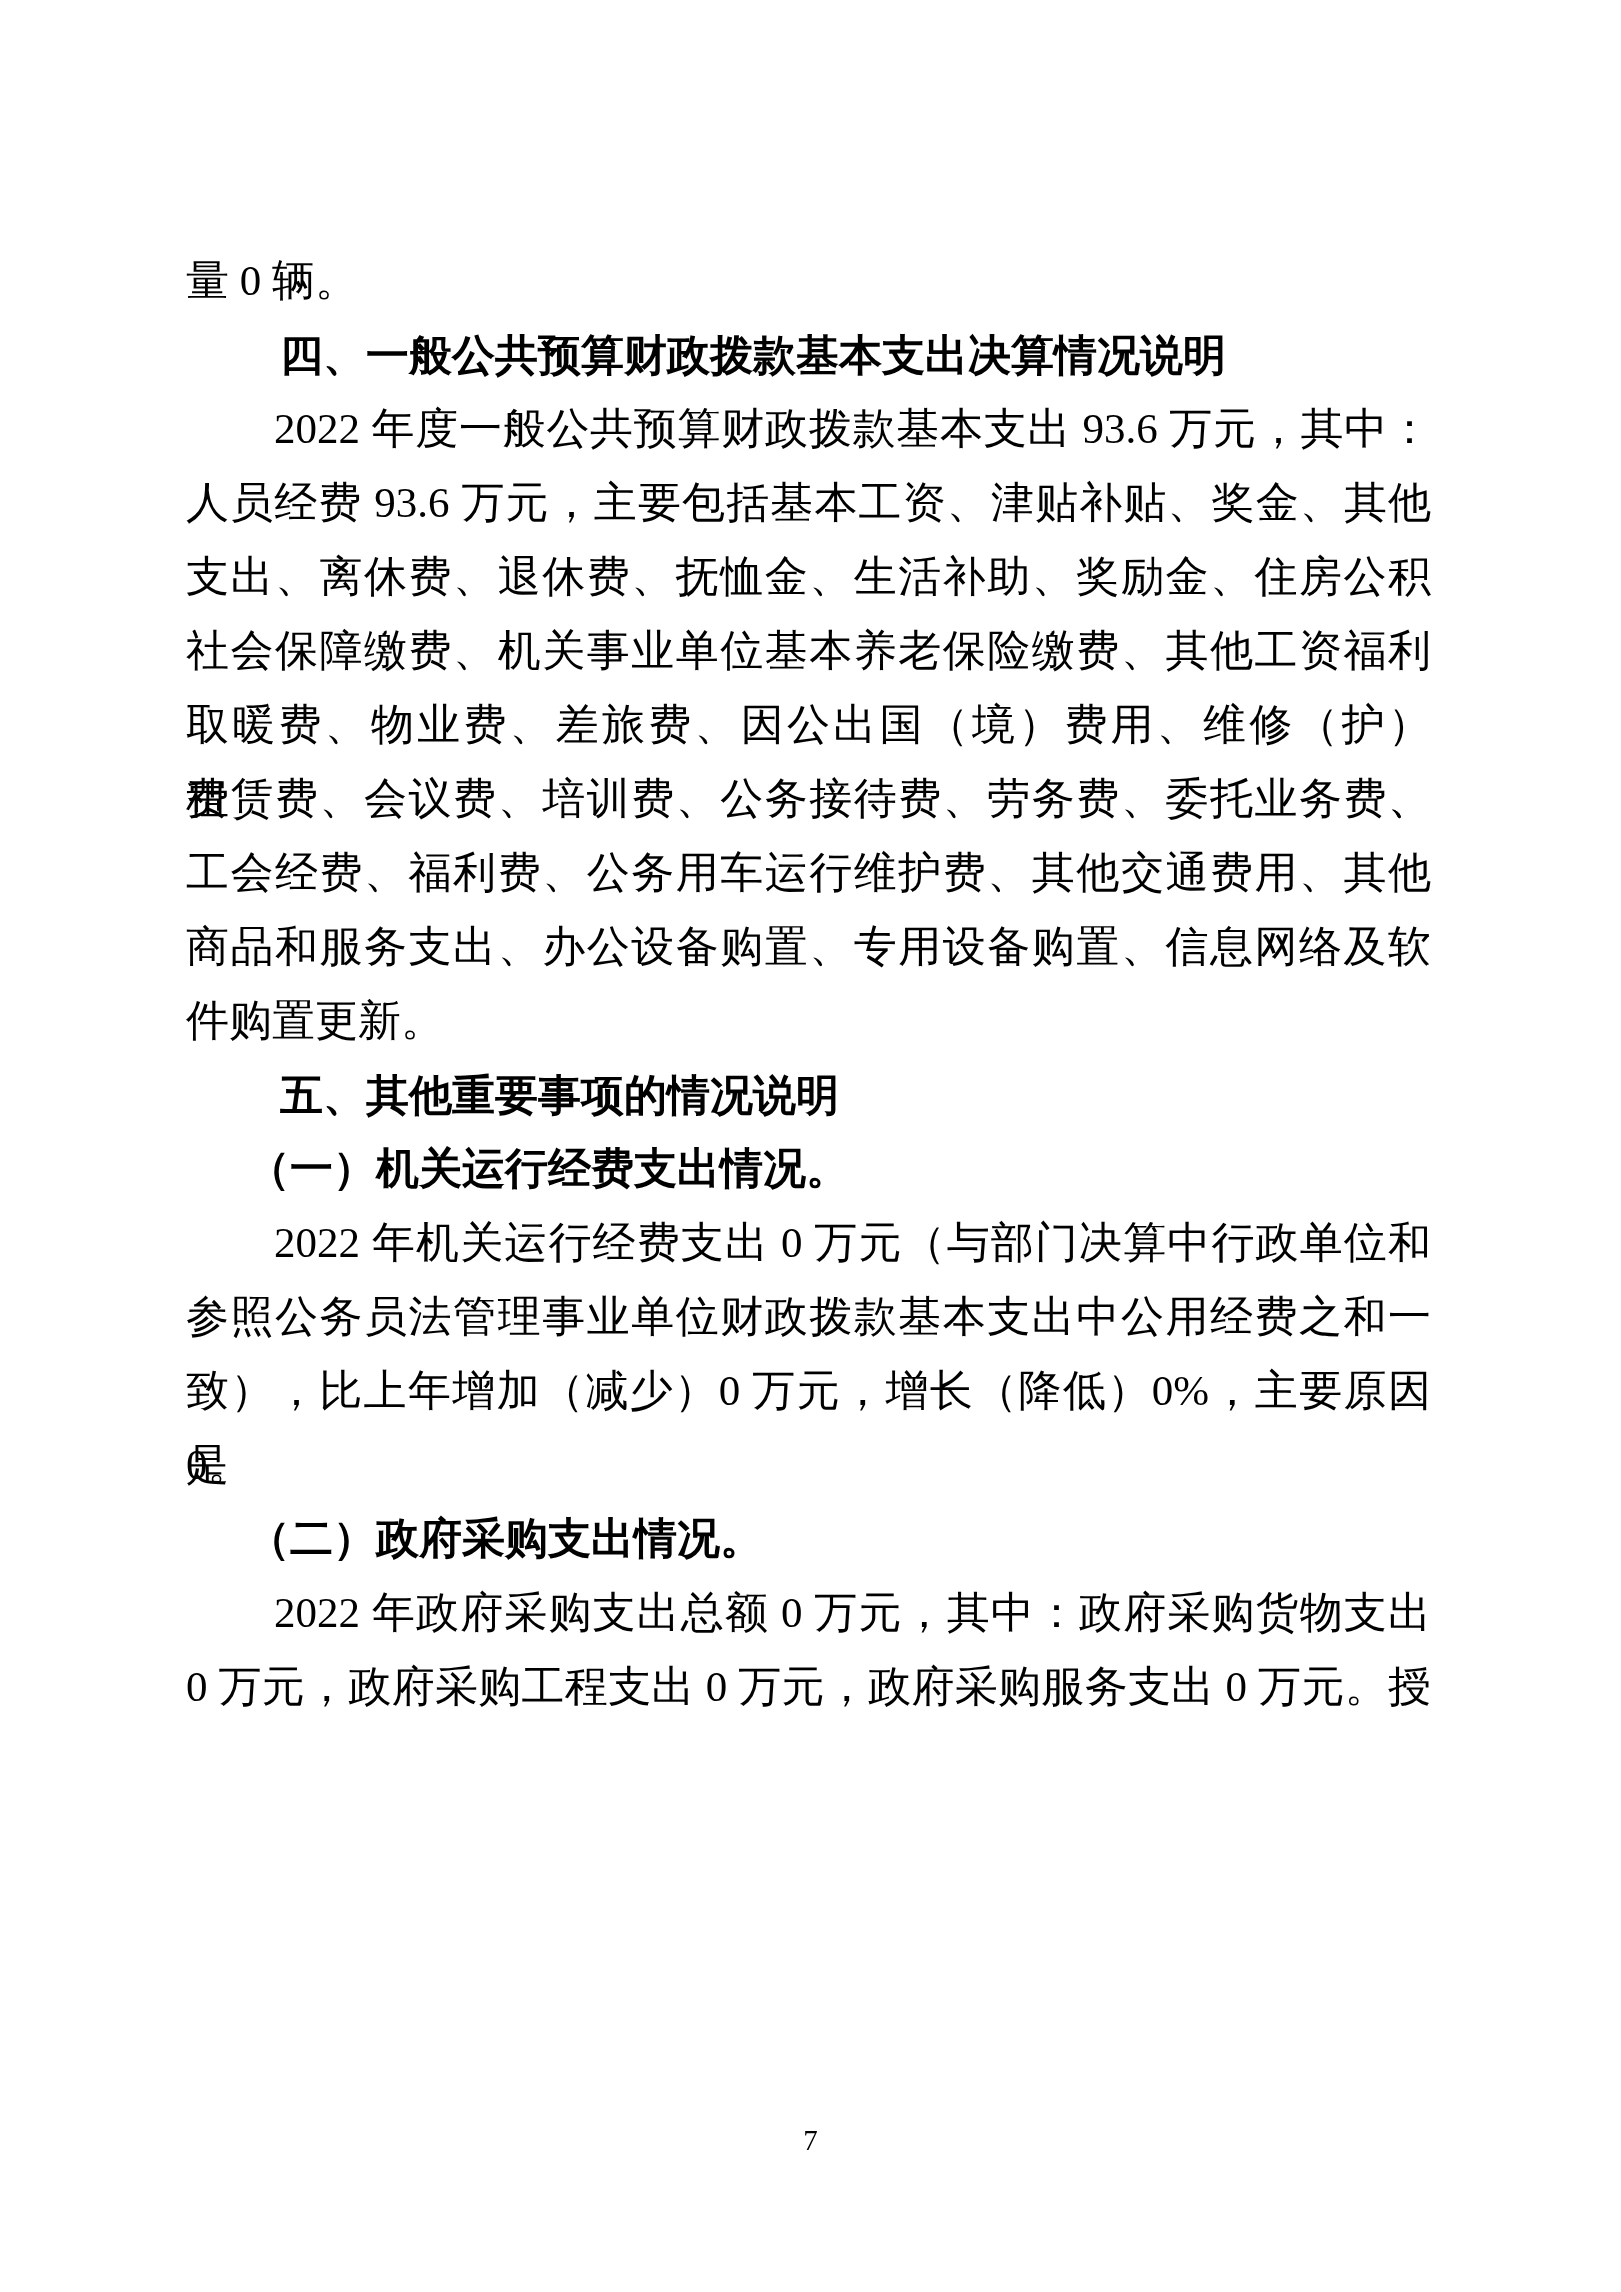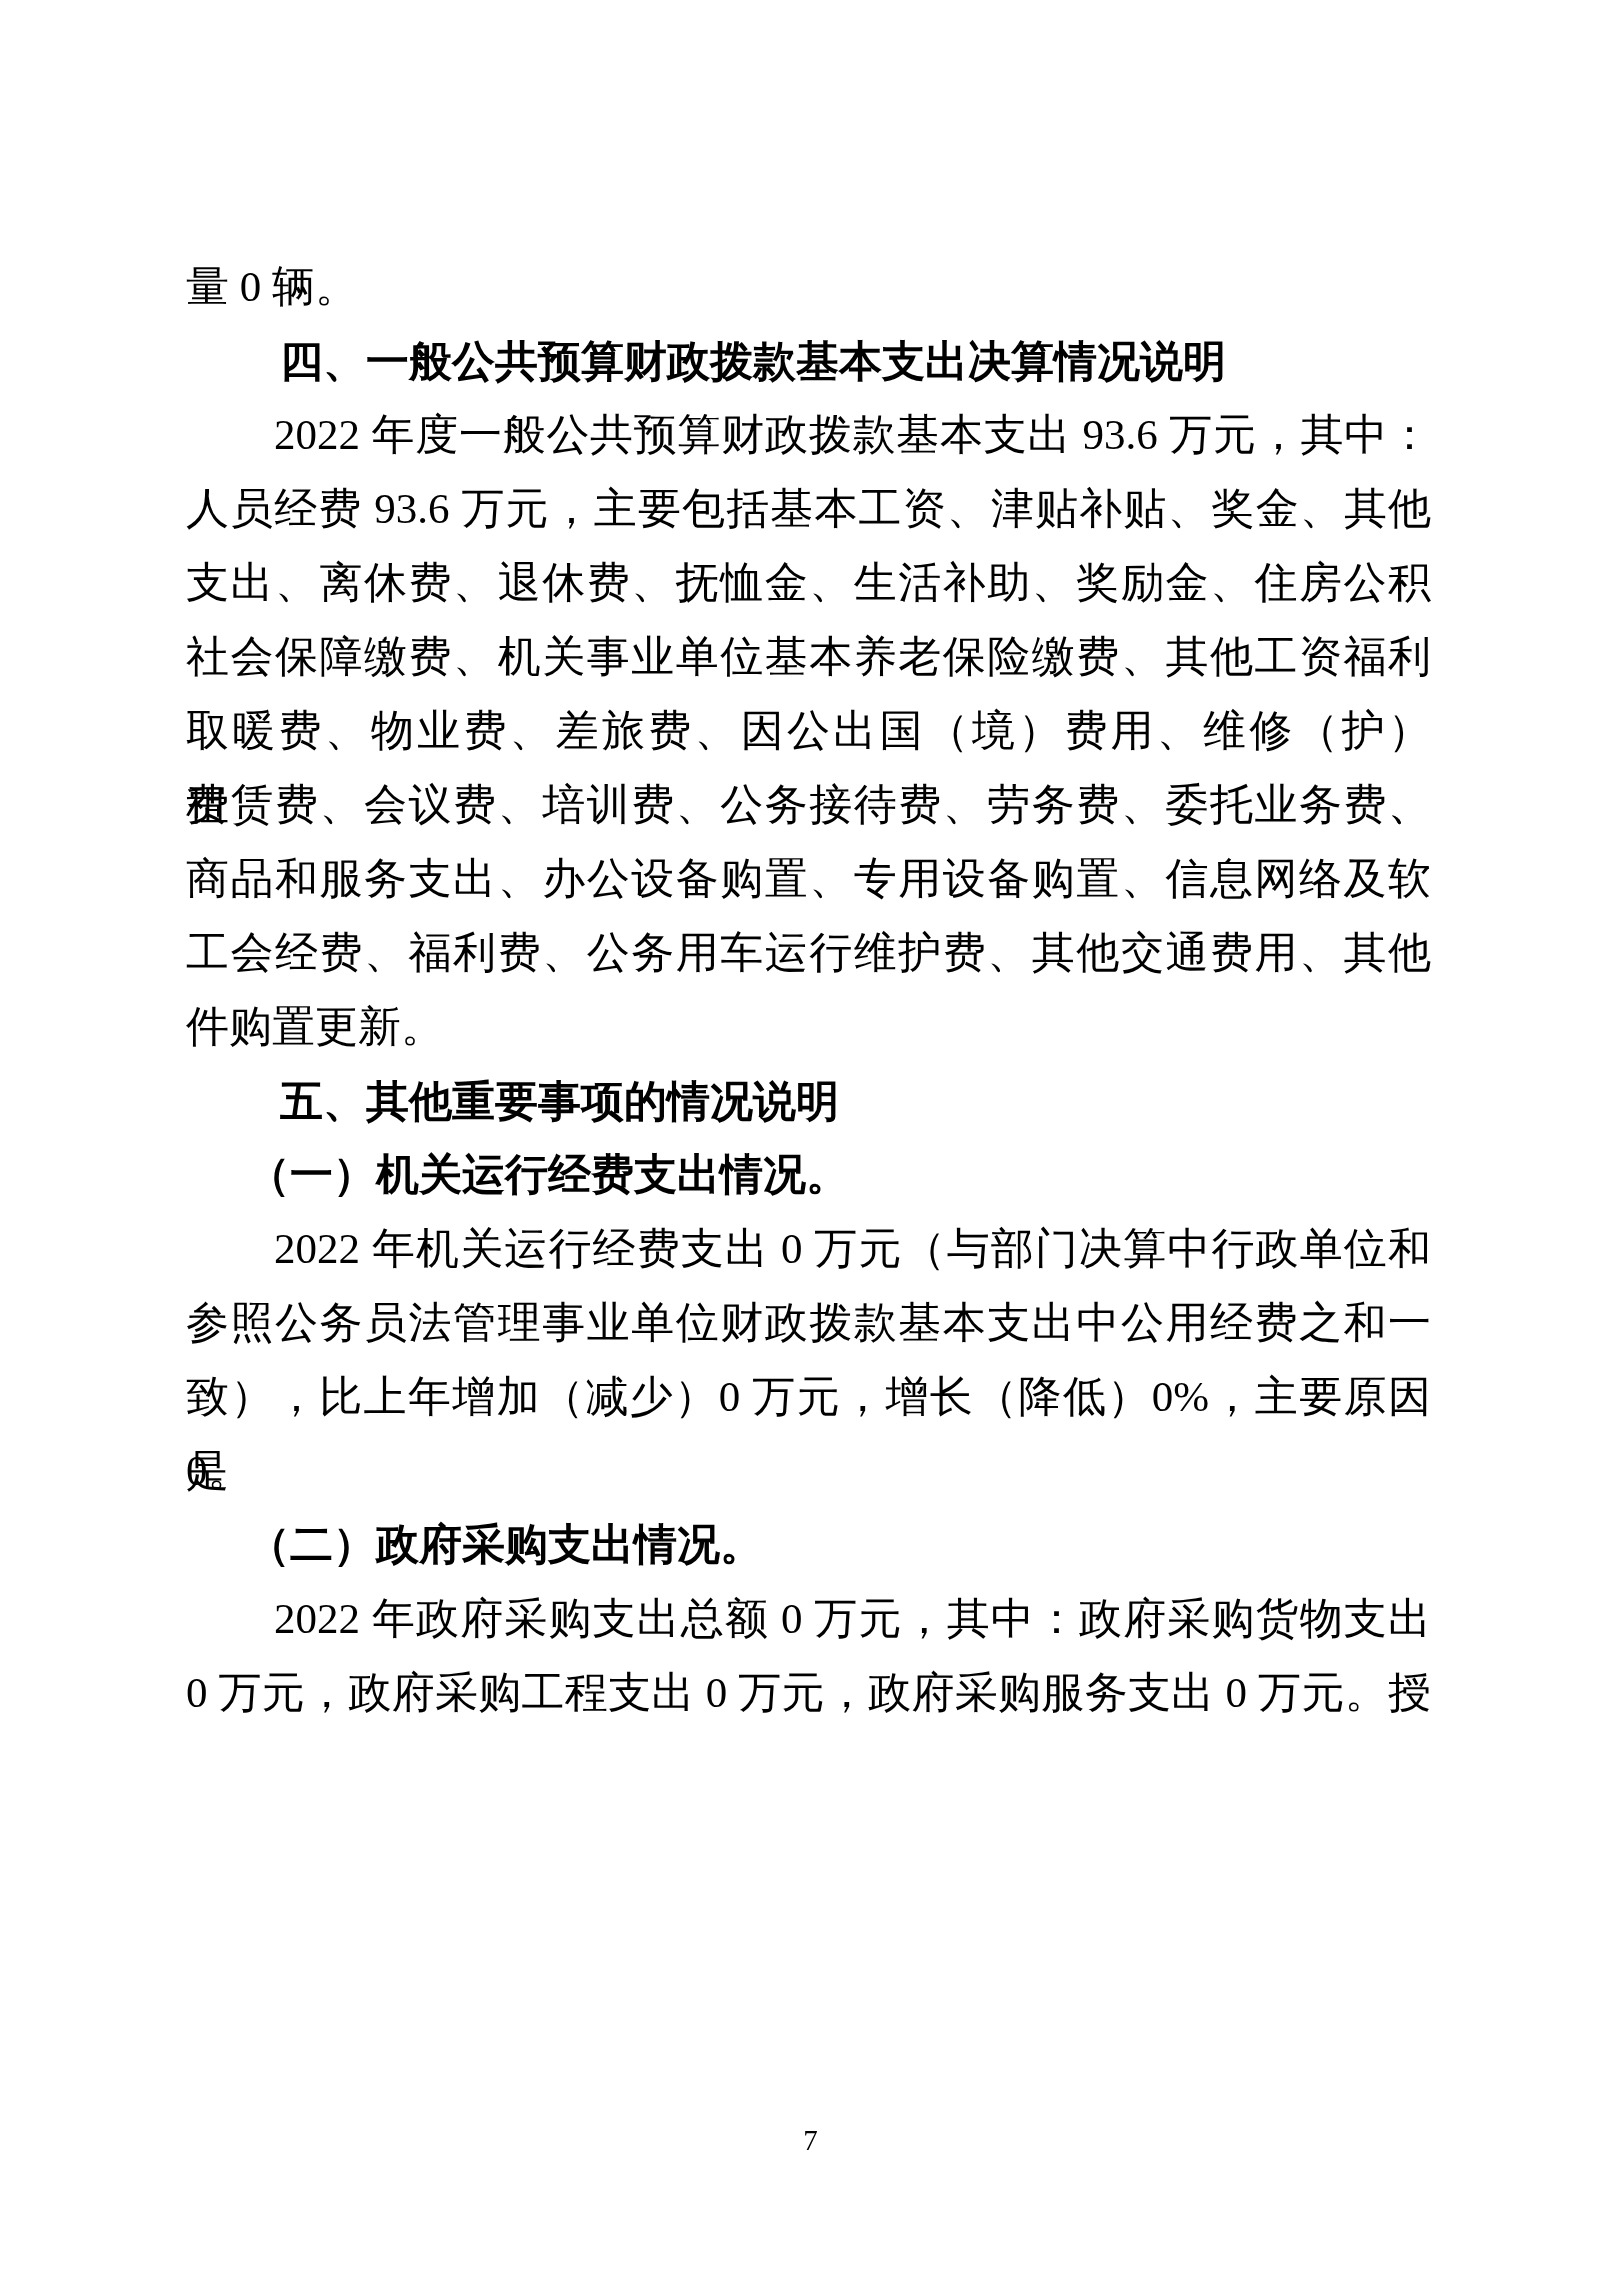--- a/index.html
+++ b/index.html
@@ -12,21 +12,21 @@
     position: relative;
     overflow: hidden;
   }
   .page {
     position: absolute;
     inset: 0;
   }
   .content {
     position: absolute;
     left: 186px;
-    top: 250px;
+    top: 244px;
     width: 1245px;
   }
   .ln {
     font-size: 43px;
     height: 74px;
     line-height: 74px;
     white-space: nowrap;
     overflow: visible;
   }
   .just {
@@ -61,22 +61,22 @@
 <div class="page">
   <div class="content">
     <div class="ln">量 0 辆。</div>
     <div class="ln h1">四、一般公共预算财政拨款基本支出决算情况说明</div>
     <div class="ln just ind2">2022 年度一般公共预算财政拨款基本支出 93.6 万元，其中：</div>
     <div class="ln just">人员经费 93.6 万元，主要包括基本工资、津贴补贴、奖金、其他</div>
     <div class="ln just">支出、离休费、退休费、抚恤金、生活补助、奖励金、住房公积</div>
     <div class="ln just">社会保障缴费、机关事业单位基本养老保险缴费、其他工资福利</div>
     <div class="ln just">取暖费、物业费、差旅费、因公出国（境）费用、维修（护）费、</div>
     <div class="ln just">租赁费、会议费、培训费、公务接待费、劳务费、委托业务费、</div>
+    <div class="ln just">工会经费、福利费、公务用车运行维护费、其他交通费用、其他</div>
     <div class="ln just">商品和服务支出、办公设备购置、专用设备购置、信息网络及软</div>
-    <div class="ln just">工会经费、福利费、公务用车运行维护费、其他交通费用、其他</div>
     <div class="ln">件购置更新。</div>
     <div class="ln h1">五、其他重要事项的情况说明</div>
     <div class="ln h2">（一）机关运行经费支出情况。</div>
     <div class="ln just ind2">2022 年机关运行经费支出 0 万元（与部门决算中行政单位和</div>
     <div class="ln just">参照公务员法管理事业单位财政拨款基本支出中公用经费之和一</div>
     <div class="ln just">致），比上年增加（减少）0 万元，增长（降低）0%，主要原因是</div>
     <div class="ln">0。</div>
     <div class="ln h2">（二）政府采购支出情况。</div>
     <div class="ln just ind2">2022 年政府采购支出总额 0 万元，其中：政府采购货物支出</div>
     <div class="ln just">0 万元，政府采购工程支出 0 万元，政府采购服务支出 0 万元。授</div>

